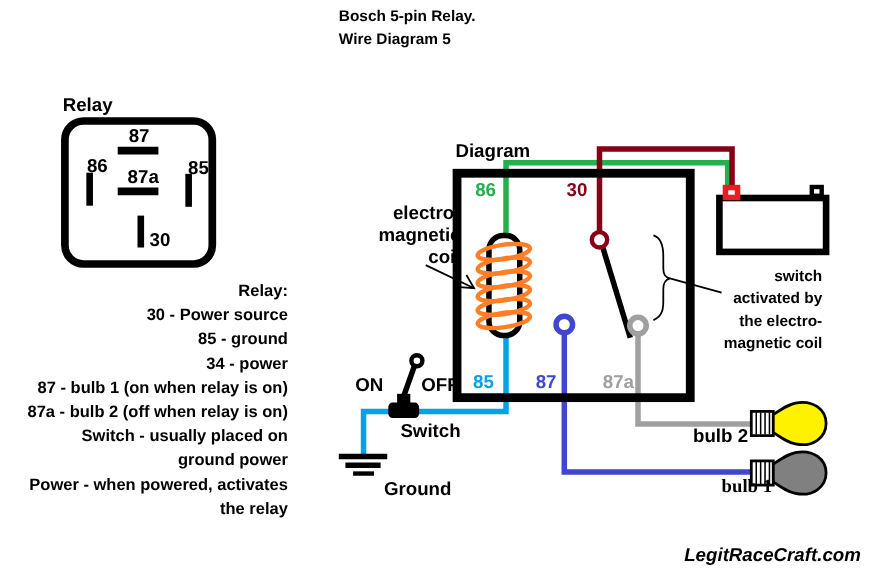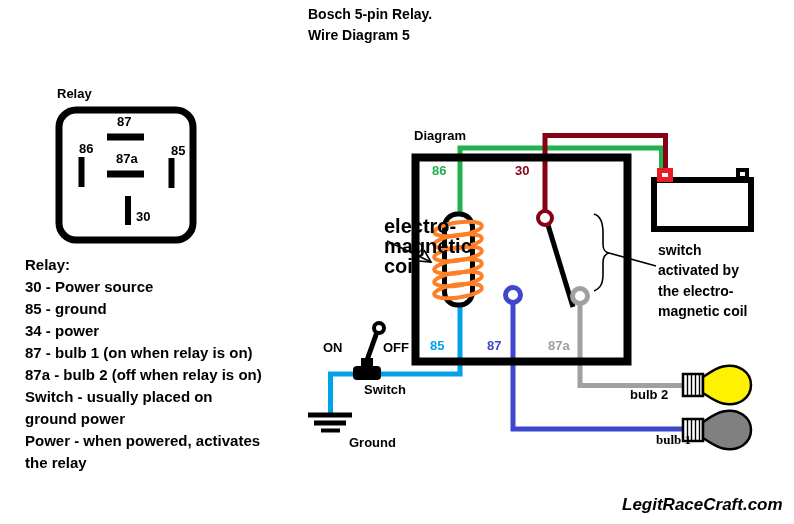--- a/index.html
+++ b/index.html
@@ -1,22 +1,22 @@
 <!DOCTYPE html>
 <html><head>
 <meta charset="utf-8">
 <style>
   html,body{margin:0;padding:0;background:#fff;}
   #canvas{
     position:relative;width:794px;height:524px;background:#ffffff;overflow:hidden;
-    font-family:"Liberation Sans","DejaVu Sans",sans-serif;font-weight:bold;color:#000;
+    font-family:"Liberation Sans","DejaVu Sans",sans-serif;font-weight:bold;color:#000;text-align:right;
   }
   #drawing{position:absolute;left:0;top:0;}
   .lbl{position:absolute;white-space:nowrap;line-height:1.1;}
-  .fs15{font-size:13px;}
+  .fs15{font-size:17px;}
   .title-line{font-size:14px;}
   .legend-line{font-size:15px;line-height:22px;}
   .c-green{color:#22B14C;}
   .c-darkred{color:#880015;}
   .c-cyan{color:#00A2E8;}
   .c-indigo{color:#3F48CC;}
   .c-gray{color:#A0A0A0;}
   .footer{font-size:17px;font-style:italic;letter-spacing:0px;}
   .multiline div{white-space:nowrap;}
 </style>
@@ -131,21 +131,21 @@
     <div class="legend-line">the relay</div>
   </div>
 
   <div class="lbl fs15" style="left:414px;top:129px;">Diagram</div>
   <div class="lbl fs15 c-green" style="left:432px;top:164px;">86</div>
   <div class="lbl fs15 c-darkred" style="left:515px;top:164px;">30</div>
   <div class="lbl fs15 c-cyan" style="left:430px;top:339px;">85</div>
   <div class="lbl fs15 c-indigo" style="left:487px;top:339px;">87</div>
   <div class="lbl fs15 c-gray" style="left:548px;top:339px;">87a</div>
 
-  <div class="lbl multiline" style="left:344px;top:216px;line-height:20px;font-size:20px;margin-left:40px;">
+  <div class="lbl multiline" style="left:344px;top:184px;line-height:20px;font-size:17px;">
     <div>electro-</div>
     <div>magnetic</div>
     <div>coil</div>
   </div>
 
   <div class="lbl multiline" style="left:658px;top:240px;line-height:20.3px;font-size:14px;">
     <div>switch</div>
     <div>activated by</div>
     <div>the electro-</div>
     <div>magnetic coil</div>

